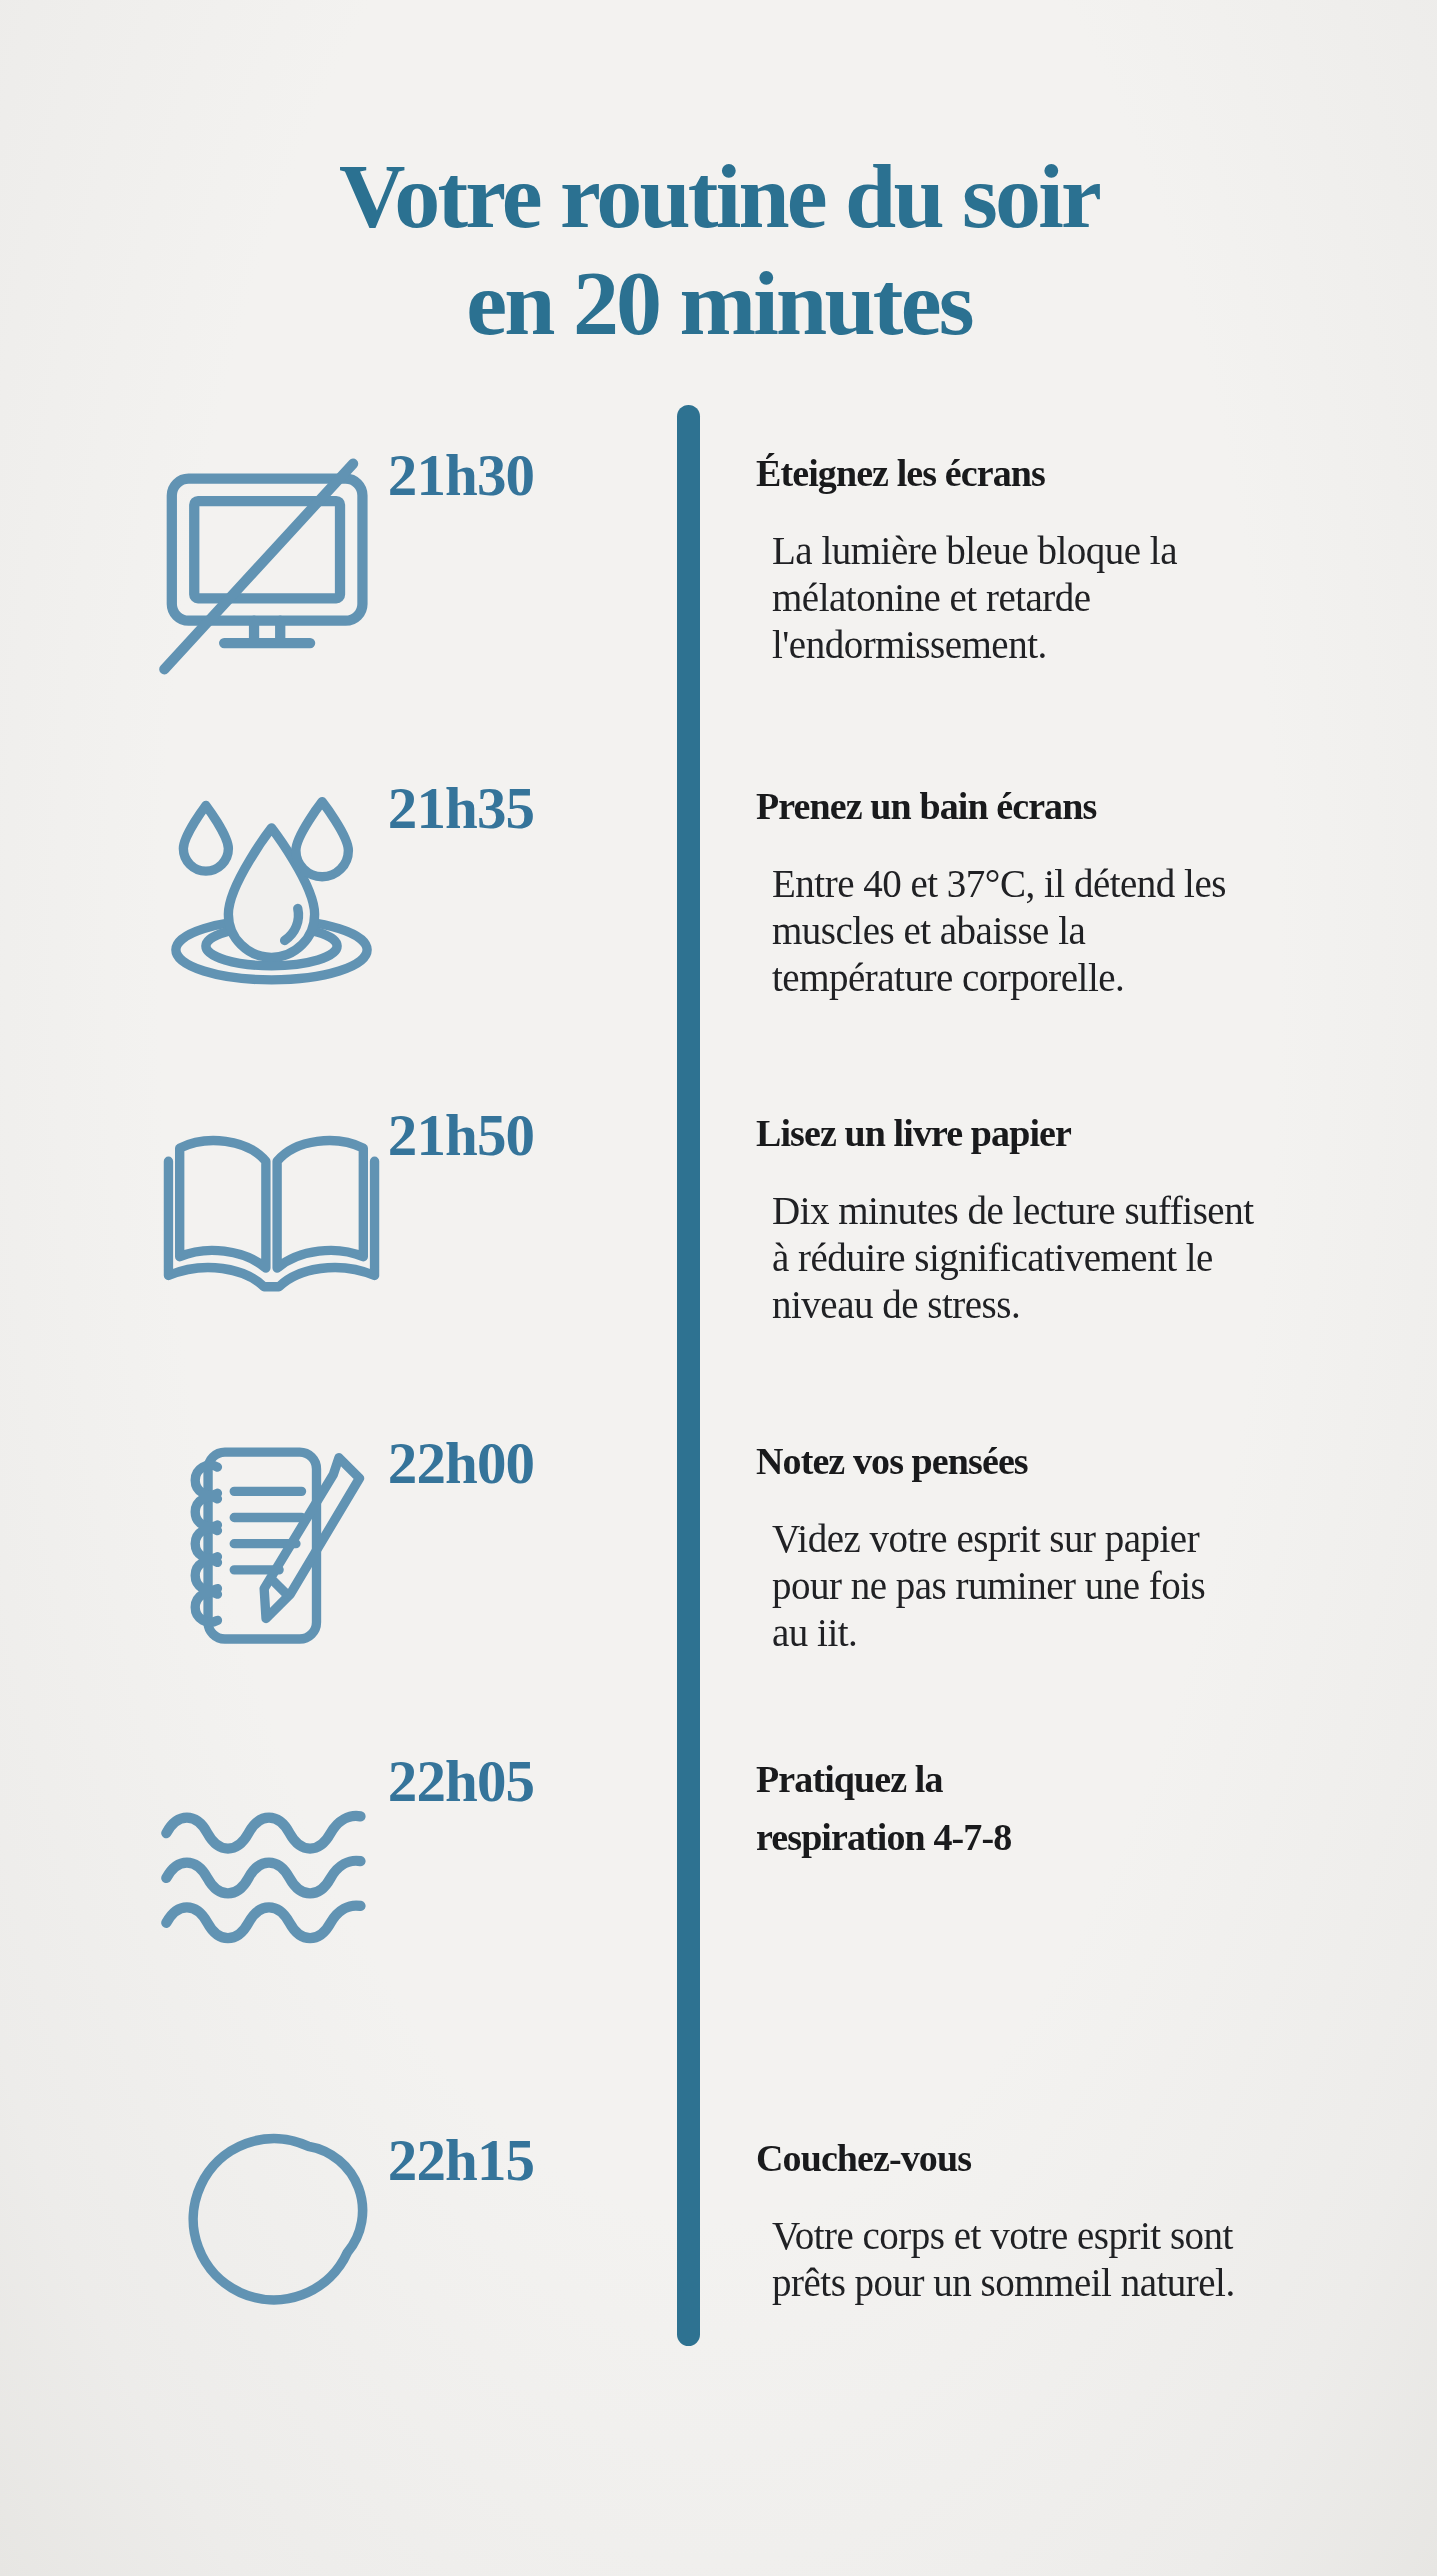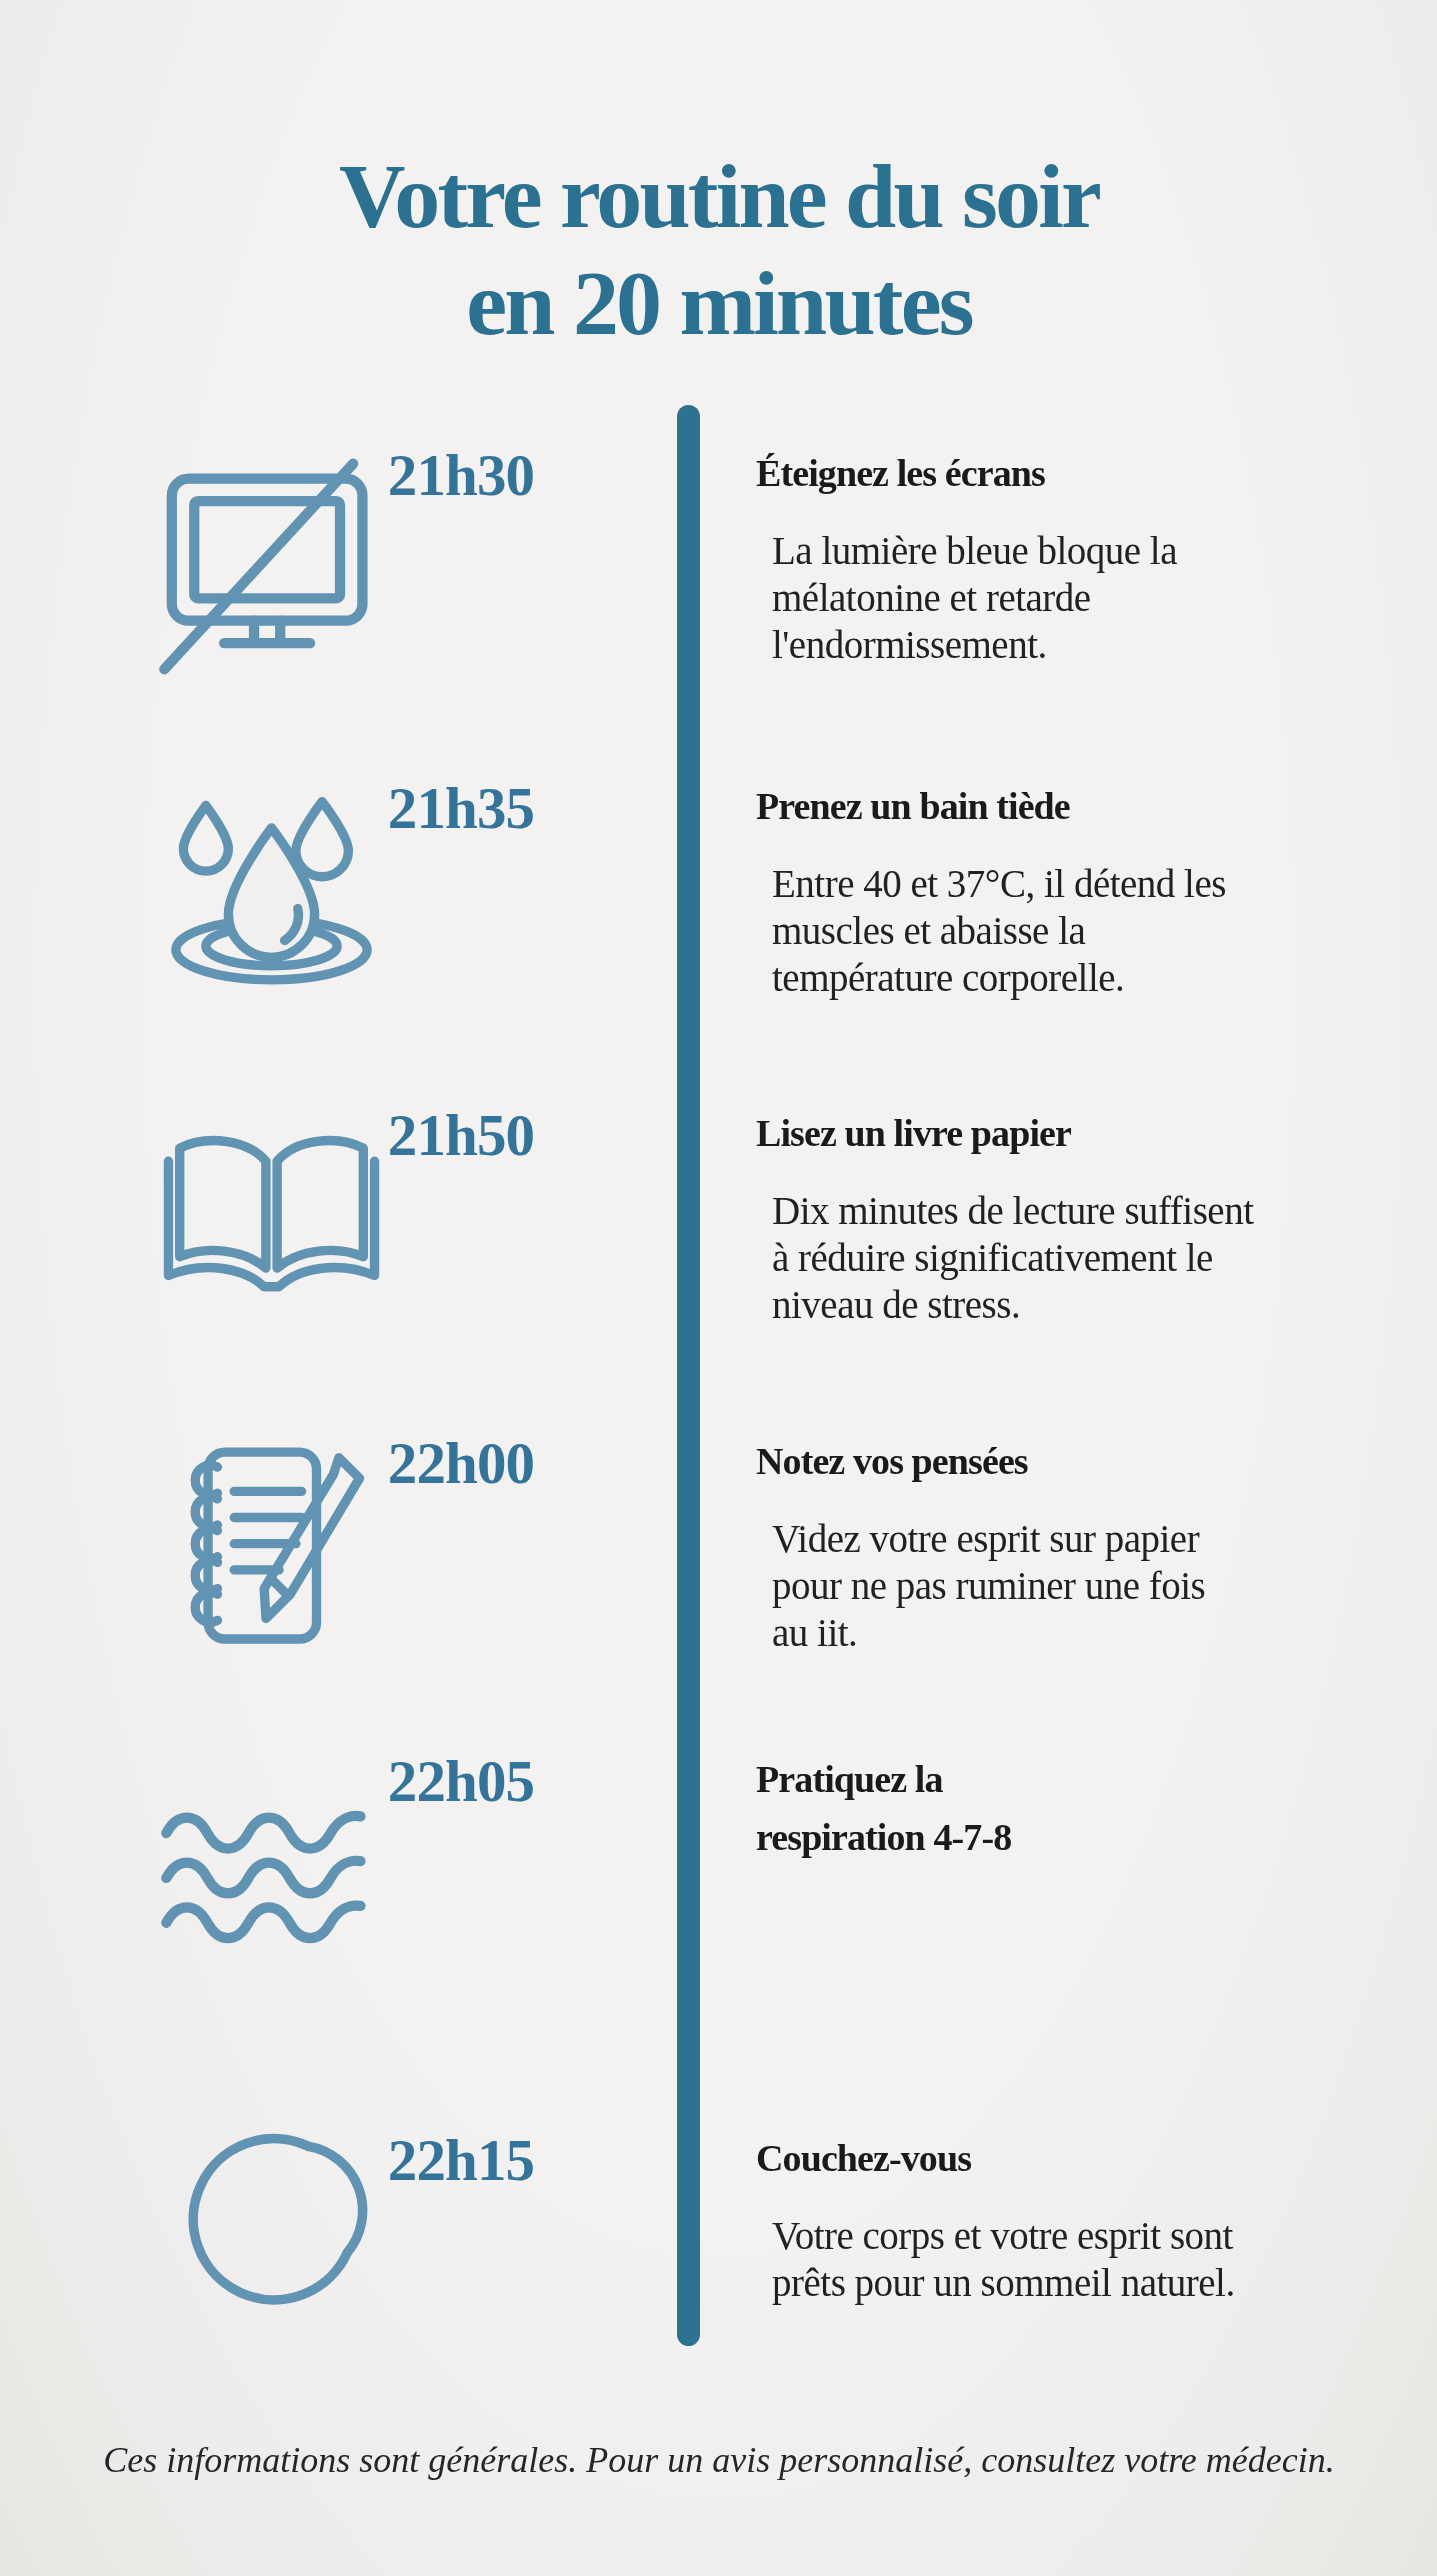--- a/index.html
+++ b/index.html
@@ -101,21 +101,21 @@
         <ellipse cx="60" cy="82" rx="51" ry="16"></ellipse>
         <ellipse cx="60" cy="80" rx="35" ry="10.5"></ellipse>
         <path d="M60 17 C60 17 37 47 37 63 a23 23 0 0 0 46 0 C83 47 60 17 60 17 Z" fill="#f1f0ee"></path>
         <path d="M74 60 a16 16 0 0 1 -7 17"></path>
         <path d="M25 5 C25 5 13 21 13 28 a12 12 0 0 0 24 0 C37 21 25 5 25 5 Z"></path>
         <path d="M87 3 C87 3 73 21 73 29 a14 14 0 0 0 28 0 C101 21 87 3 87 3 Z"></path>
       </svg>
     </div>
     <div class="time">21h35</div>
     <div class="content">
-      <h2 class="heading">Prenez un bain tiède</h2>
+      <h2 class="heading">Prenez un bain écrans</h2>
       <p class="desc">Entre 40 et 37°C, il détend les
 muscles et abaisse la
 température corporelle.</p>
     </div>
   </div>
 
   <div class="item item-3">
     <div class="icon-box">
       <svg width="225" height="193" viewBox="0 0 120 103" stroke-width="5">
         <path d="M57 22 C47 10 25 8 11 15 L11 73 C25 67 45 69 57 79 Z"></path>
@@ -174,17 +174,16 @@
     </div>
     <div class="time">22h15</div>
     <div class="content">
       <h2 class="heading">Couchez-vous</h2>
       <p class="desc">Votre corps et votre esprit sont
 prêts pour un sommeil naturel.</p>
     </div>
   </div>
 
   <div class="footer">
-    <div>Ces informations sont générales. Pour un avis personnalisé, consultez votre médecin.</div>
   </div>
 
 </div>
 
 
 </body></html>

